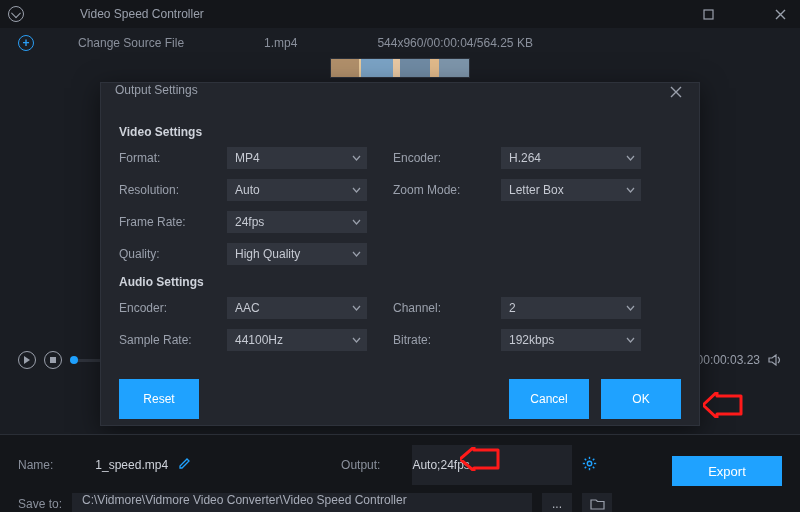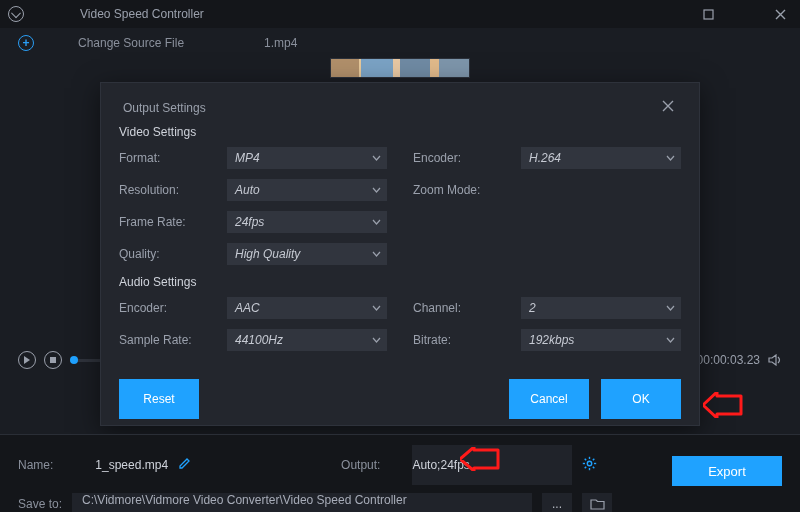--- a/index.html
+++ b/index.html
@@ -16,28 +16,28 @@
   .sourcebar .plus { width: 16px; height: 16px; border: 1.5px solid #2a9df4; border-radius: 50%; color: #2a9df4; display: flex; align-items: center; justify-content: center; font-size: 12px; font-weight: bold; }
   .sourcebar .chg { color: #8a909c; cursor: pointer; margin-left: 24px; }
   .sourcebar .fname { margin-left: 60px; }
   .sourcebar .meta { margin-left: 60px; }
 
   .thumbstrip { height: 20px; display:flex; justify-content:center; }
   .thumbstrip .thumb { width: 140px; height: 20px; background: linear-gradient(90deg,#b08f6a 0 20%,#e6c89a 20% 22%,#7aa2c4 22% 45%,#e7c7a2 45% 50%,#6f8aa3 50% 72%,#e0b98a 72% 78%,#7d95aa 78% 100%); border: 1px solid #2c313a; }
 
   .modal-backdrop { position: absolute; inset: 0; }
   .modal { position: absolute; left: 100px; top: 82px; width: 600px; height: 344px; background: #23262d; border: 1px solid #2e323b; box-shadow: 0 6px 24px rgba(0,0,0,.5); display: flex; flex-direction: column; }
-  .modal-head { height: 32px; display: flex; align-items: flex-end; padding: 0 22px; color: #9aa0ac; }
+  .modal-head { height: 32px; display: flex; align-items: flex-start; padding: 0 14px; color: #9aa0ac; }
   .modal-head .spacer { flex: 1; }
   .modal-head .x { cursor: pointer; width: 18px; height: 18px; display:flex; align-items:center; justify-content:center; }
   .modal-body { flex: 1; padding: 4px 18px 0 18px; overflow: hidden; }
-  .section-title { color: #cfd3db; font-weight: 400; margin: 6px 0 8px 0; font-size: 12px; }
+  .section-title { color: #cfd3db; font-weight: 700; margin: 6px 0 8px 0; font-size: 12px; }
   .row { display: flex; align-items: center; margin-bottom: 10px; }
   .cell-label { width: 108px; color: #9aa0ac; font-size: 12px; }
-  .cell-field { width: 160px; font-style: italic; }
+  .cell-field { width: 140px; }
   .gap { width: 26px; }
   .select { background: #31353e; height: 22px; display: flex; align-items: center; padding: 0 8px; color: #c6cad3; font-size: 12px; position: relative; cursor: pointer; }
   .select .chev { position: absolute; right: 6px; top: 50%; transform: translateY(-50%); color: #9aa0ac; }
   .select .chev svg { display:block; }
 
   .modal-foot { height: 52px; display: flex; align-items: center; padding: 0 18px; gap: 12px; }
   .modal-foot .spacer { flex: 1; }
   .btn { height: 40px; min-width: 80px; display: inline-flex; align-items: center; justify-content: center; background: #1fa2ff; color: #fff; font-size: 12px; cursor: pointer; padding: 12px 18px; }
   .btn.secondary { background: #1fa2ff; }
 
@@ -80,20 +80,21 @@
     <svg width="11" height="11">
         <path d="M1 1 L10 10 M10 1 L1 10" stroke="#9aa0ac" stroke-width="1.4"></path>
       </svg>
   </div>
 </div>
 
 <div class="sourcebar">
   <div class="plus">+</div>
   <div class="chg">Change Source File</div>
   <div class="fname">1.mp4</div>
+  <div class="meta">544x960/00:00:04/564.25 KB</div>
 </div>
 
 <div class="thumbstrip">
   <div class="thumb"></div>
 </div>
 
 <div class="seekbar">
   <div class="pbtn">
     <svg width="8" height="8">
         <path d="M1 0 L7 4 L1 8 Z" fill="#9aa0ac"></path>
@@ -163,20 +164,30 @@
               <span>Auto</span>
               <span class="chev">
                 <svg width="9" height="6">
                   <path d="M1 1 L4.5 5 L8 1" fill="none" stroke="#9aa0ac" stroke-width="1.2"></path>
                 </svg>
               </span>
             </div>
           </div>
         <div class="gap"></div>
         <div class="cell-label">Zoom Mode:</div>
+        <div class="cell-field">
+            <div class="select">
+              <span>Letter Box</span>
+              <span class="chev">
+                <svg width="9" height="6">
+                  <path d="M1 1 L4.5 5 L8 1" fill="none" stroke="#9aa0ac" stroke-width="1.2"></path>
+                </svg>
+              </span>
+            </div>
+          </div>
       </div>
 
       <div class="row">
         <div class="cell-label">Frame Rate:</div>
         <div class="cell-field">
             <div class="select">
               <span>24fps</span>
               <span class="chev">
                 <svg width="9" height="6">
                   <path d="M1 1 L4.5 5 L8 1" fill="none" stroke="#9aa0ac" stroke-width="1.2"></path>

